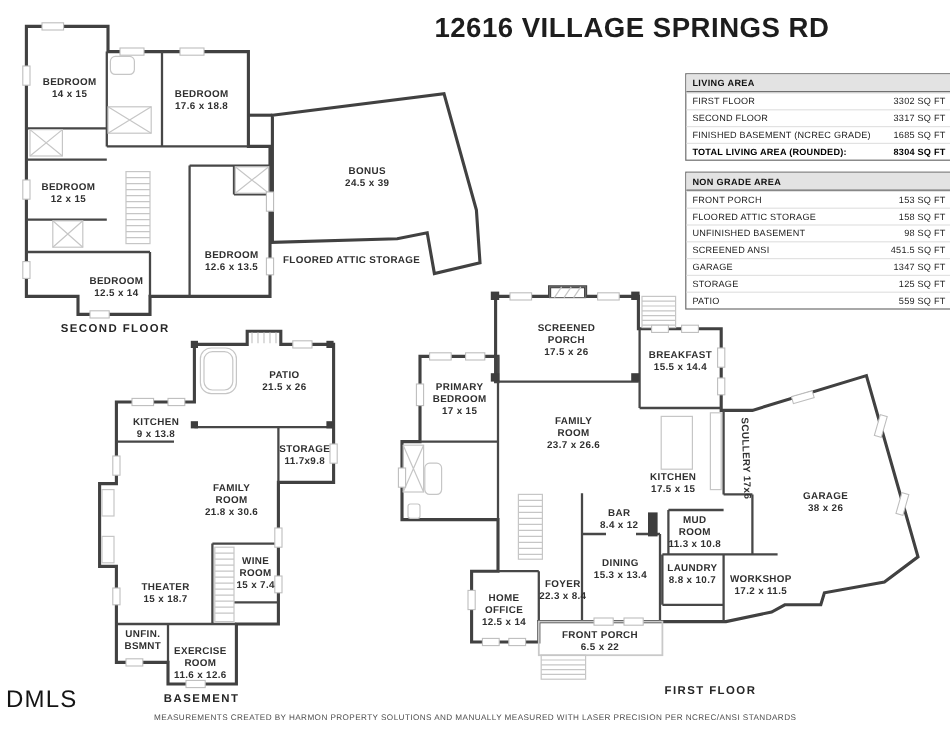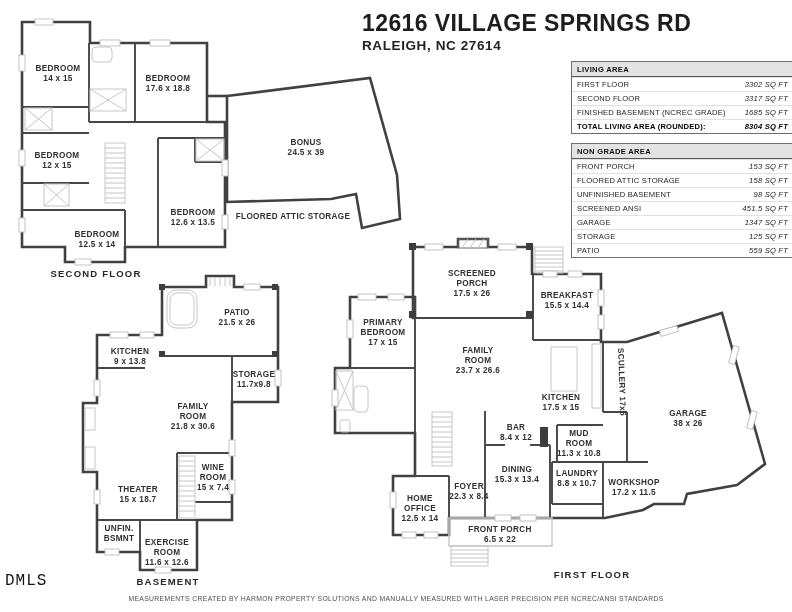--- a/index.html
+++ b/index.html
@@ -14,37 +14,37 @@
 
   
   .tables{position:absolute;left:571px;top:61px;width:223px;}
   .area-table{border:1px solid #6e6e6e;background:#fff;margin-bottom:9px;}
   .area-table .thead{background:#e3e3e3;border-bottom:1px solid #555;
       font-size:7.6px;font-weight:bold;letter-spacing:.3px;color:#111;padding:2.5px 5px;}
   .trow{display:flex;justify-content:space-between;align-items:center;
       font-size:7.6px;color:#222;padding:2px 5px;border-top:1px solid #e2e2e2;letter-spacing:.2px;}
   .trow:first-of-type{border-top:none;}
   .trow.bold{font-weight:bold;color:#000;}
-  .trow .val{text-align:right;white-space:nowrap;margin-left:6px;font-style:italic;}
+  .trow .val{text-align:right;white-space:nowrap;margin-left:6px;}
 
   
   .w-outer{fill:#ffffff;stroke:#414141;stroke-width:2.6;stroke-linejoin:miter;}
   .w-line{fill:none;stroke:#414141;stroke-width:2.6;}
   .w-in{fill:none;stroke:#474747;stroke-width:1.9;}
   .w-thin{fill:none;stroke:#6a6a6a;stroke-width:1;}
   .fx{fill:none;stroke:#c6c6c6;stroke-width:1;}
   .porch-light{fill:none;stroke:#c9c9c9;stroke-width:1.5;}
   .win{fill:#ffffff;stroke:#bdbdbd;stroke-width:.9;}
   .blk{fill:#3d3d3d;stroke:none;}
   .rm{font:bold 8.2px "Liberation Sans",sans-serif;fill:#303030;letter-spacing:.3px;text-anchor:middle;}
   .flr{font:bold 9.5px "Liberation Sans",sans-serif;fill:#262626;letter-spacing:1.2px;text-anchor:middle;}
 
   
-  .logo{position:absolute;left:5px;top:572px;font-family:Liberation Mono, monospace;
-        font-size:16px;color:#141414;letter-spacing:1px;}
+  .logo{position:absolute;left:5px;top:572px;font-family:Liberation Sans, sans-serif;
+        font-size:20px;color:#141414;letter-spacing:1px;}
   .footer{position:absolute;left:0;right:0;top:595px;text-align:center;
         font-size:6.8px;color:#4d4d4d;letter-spacing:.35px;}
 </style>
 </head>
 <body>
 
 <div class="page">
 
   <svg class="page" viewBox="0 0 792 612">
 
@@ -269,21 +269,20 @@
       <text class="rm" x="420" y="511">OFFICE</text>
       <text class="rm" x="420" y="521">12.5 x 14</text>
       <text class="rm" x="500" y="532">FRONT PORCH</text>
       <text class="rm" x="500" y="542">6.5 x 22</text>
       <text class="flr" x="592" y="578">FIRST FLOOR</text>
     </g>
   </svg>
 
   <div class="title-block">
     <div class="title">12616 VILLAGE SPRINGS RD</div>
-    <div class="subtitle">RALEIGH, NC 27614</div>
   </div>
 
   <div class="tables">
     <div class="area-table">
       <div class="thead">LIVING AREA</div>
       <div class="trow">
         <span>FIRST FLOOR</span>
         <span class="val">3302 SQ FT</span>
         </div>
       <div class="trow">

